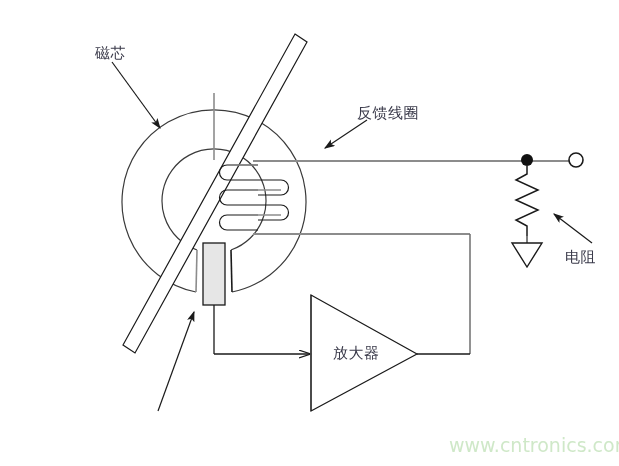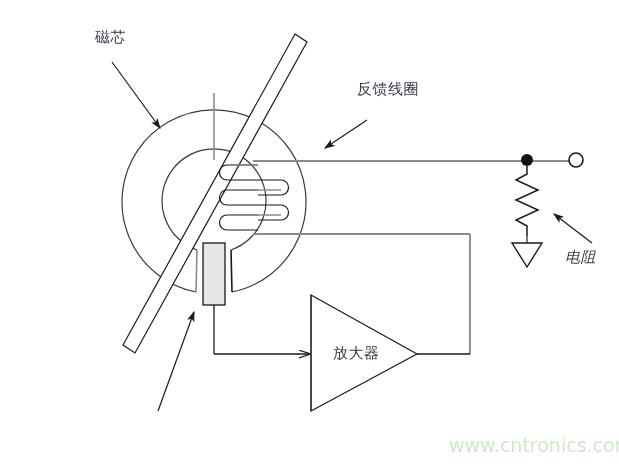--- a/index.html
+++ b/index.html
@@ -134,24 +134,24 @@
 
     <g stroke="#1a1a1a" stroke-width="1.2" fill="none">
       <line x1="112" y1="62" x2="160" y2="128" marker-end="url(#arrowSolid)"></line>
       <line x1="367" y1="120" x2="325" y2="148" marker-end="url(#arrowSolid)"></line>
       <line x1="592" y1="243" x2="554" y2="214" marker-end="url(#arrowSolid)"></line>
       <line x1="158" y1="411" x2="194" y2="312" marker-end="url(#arrowSolid)"></line>
     </g>
   </svg>
 
 
-  <div class="label-text" style="left:95px; top:28px;">磁芯</div>
+  <div class="label-text" style="left:95px; top:44px;">磁芯</div>
 
-  <div class="label-text" style="left:357px; top:80px;">反馈线圈</div>
+  <div class="label-text" style="left:357px; top:104px;">反馈线圈</div>
 
-  <div class="label-text" style="left:565px; top:248px;font-style:italic;">电阻</div>
+  <div class="label-text" style="left:565px; top:248px;">电阻</div>
 
   <div class="label-text" style="left:323px; top:344px;margin-left:10px;">放大器</div>
 
 
   <div class="watermark-text" style="left:449px; top:434px;">www.cntronics.com</div>
 
 </div>
 
 </body></html>

